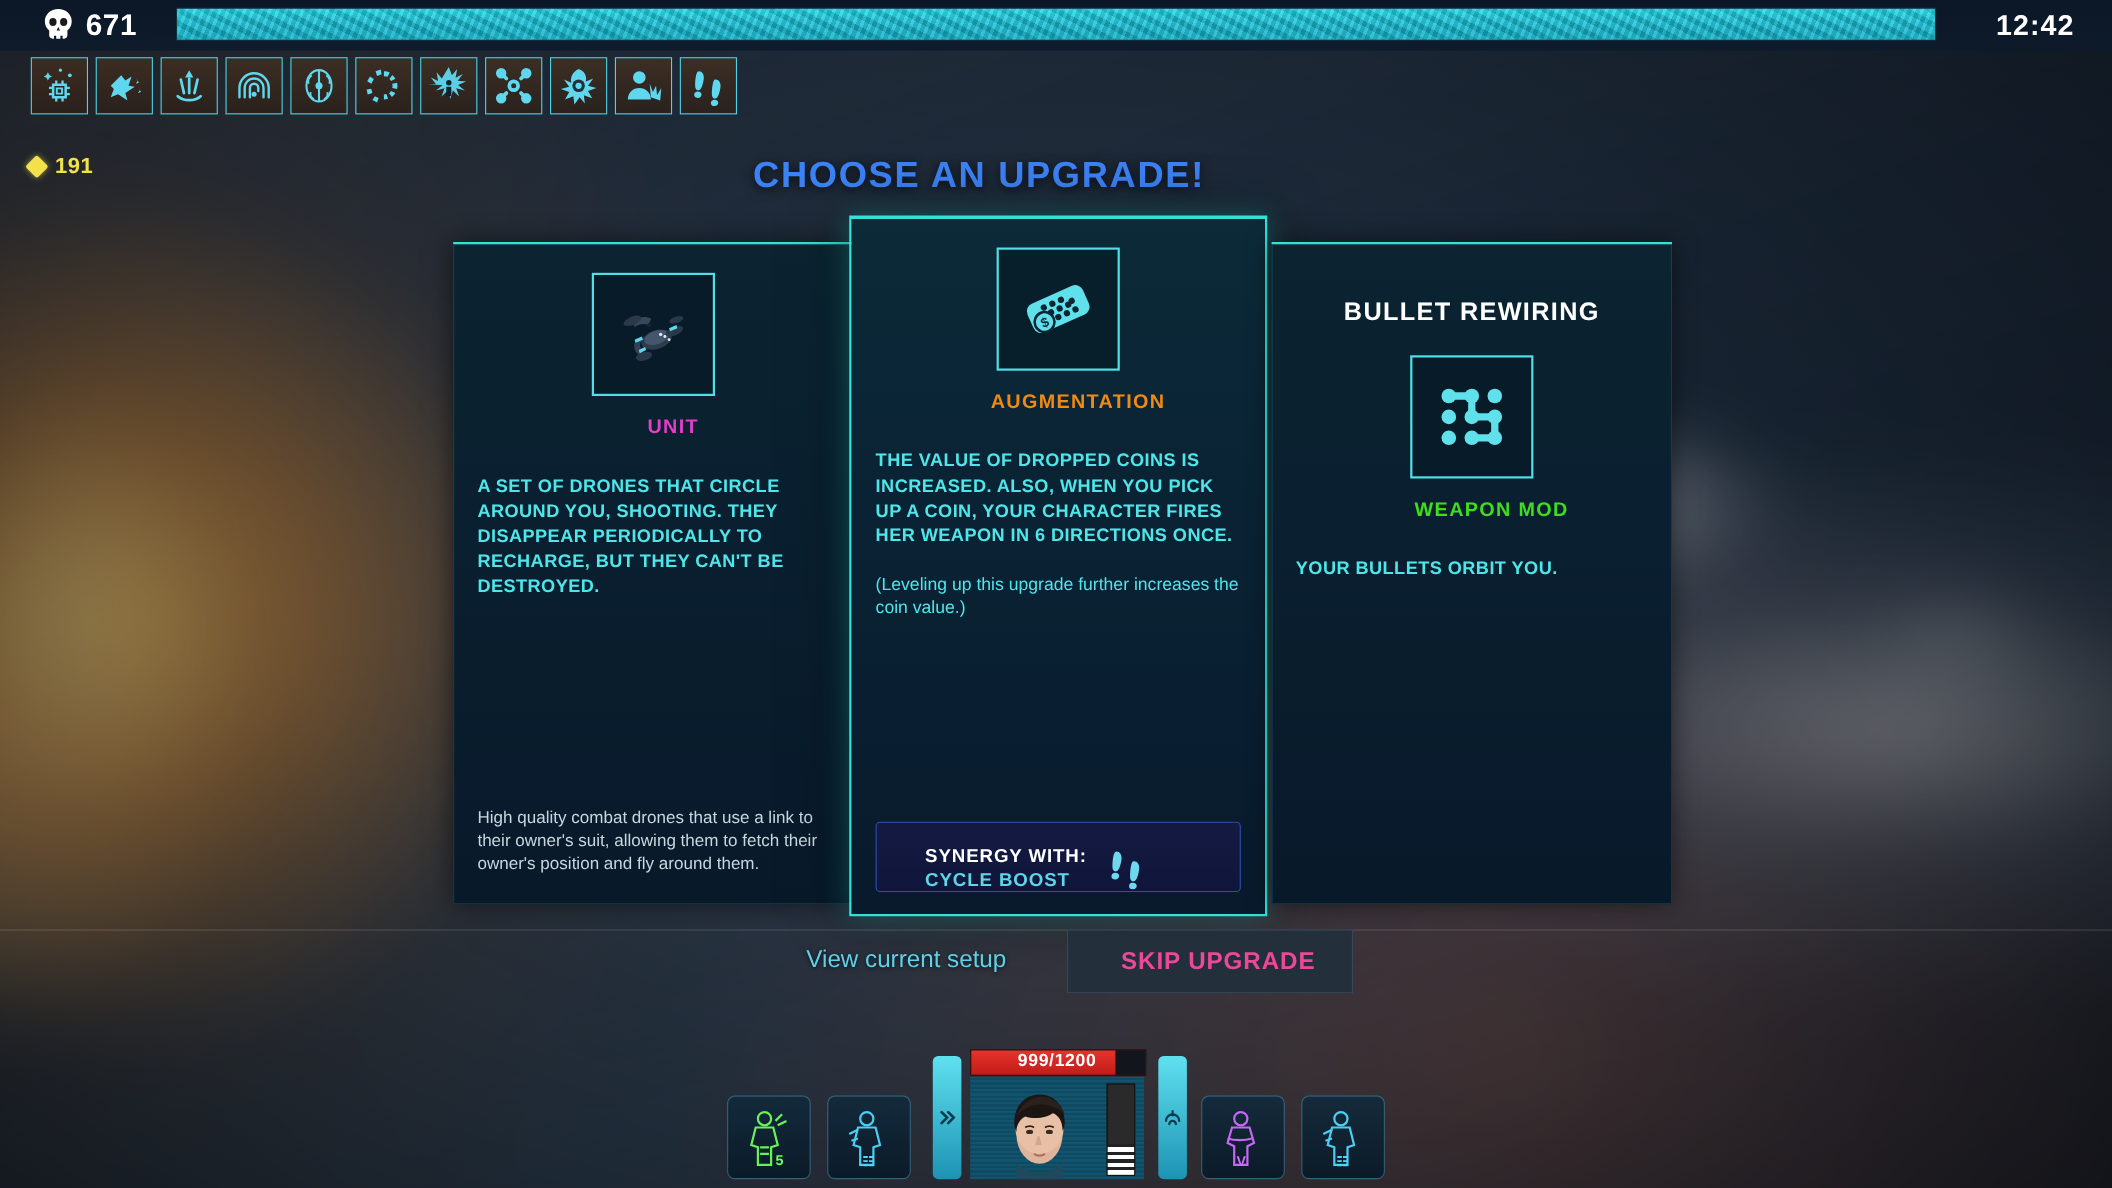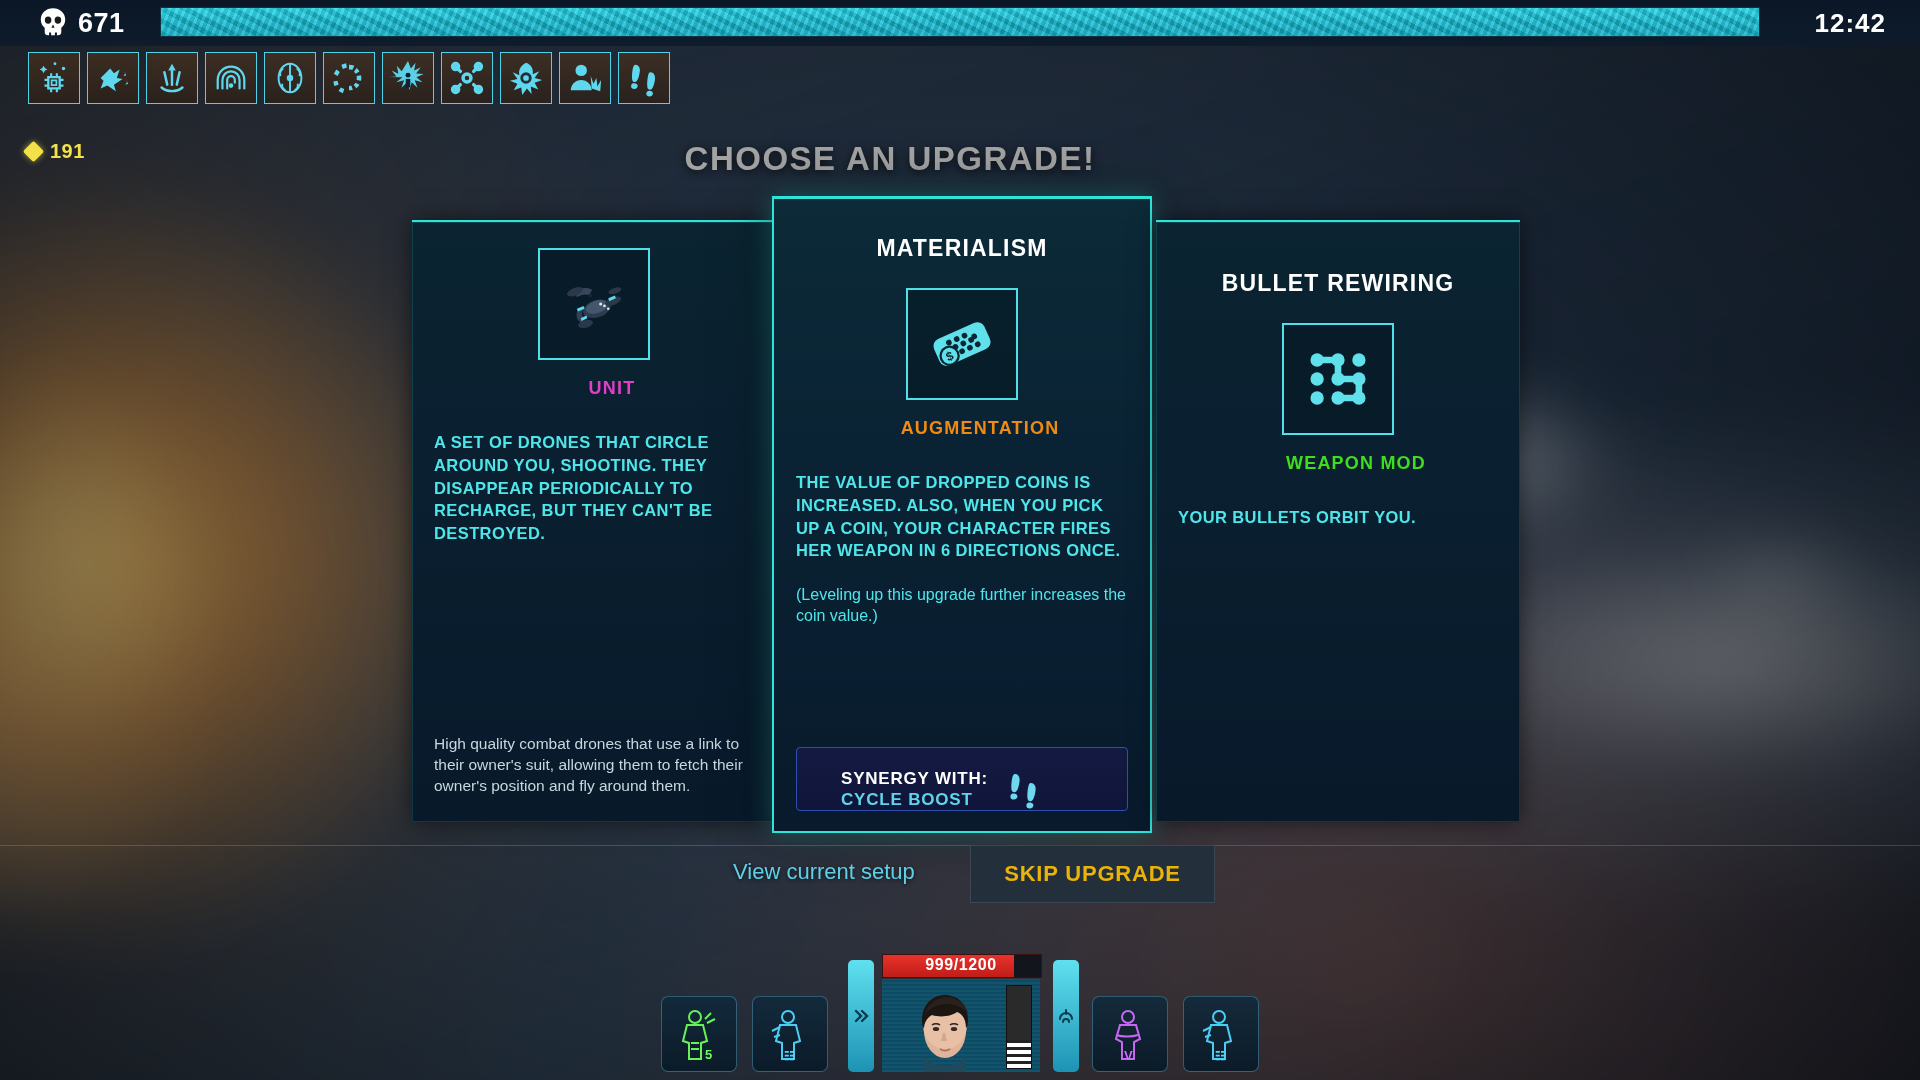--- a/index.html
+++ b/index.html
@@ -49,21 +49,21 @@
   .pslot svg{width:38px;height:38px;display:block;}
 
   
   #coins{position:absolute;left:26px;top:140px;display:flex;align-items:center;gap:9px;}
   #coins .gem{width:15px;height:15px;background:#f2e14a;transform:rotate(45deg);border-radius:2px;
     box-shadow:0 0 6px rgba(242,225,74,.6);}
   #coins .val{font-size:20px;font-weight:bold;color:#f2e14a;letter-spacing:.5px;}
 
   
   #title{position:absolute;left:0;top:140px;width:1780px;text-align:center;
-    font-size:33px;font-weight:bold;color:#a3a3a3;letter-spacing:1.5px;
+    font-size:33px;font-weight:bold;color:#3b82f6;letter-spacing:1.5px;
     text-shadow:0 2px 10px rgba(0,0,0,.75);}
 
   
   #cards{position:absolute;left:0;top:196px;width:1920px;height:640px;}
   .card{position:absolute;top:24px;width:364px;height:600px;
     background:linear-gradient(180deg,#0b2430 0%,#0a2030 35%,#08192a 100%);
     border-top:2px solid #2ee3d8;
     box-shadow:0 0 22px rgba(0,0,0,.55);}
   .card::after{content:"";position:absolute;inset:0;border:1px solid rgba(46,227,216,.16);pointer-events:none;}
   #card0{left:412px;}
@@ -91,21 +91,21 @@
   .synergy .stext .sw{font-size:17px;font-weight:bold;color:#fff;letter-spacing:.8px;line-height:1.25;}
   .synergy .stext .sn{font-size:17px;font-weight:bold;color:#5fd6e8;letter-spacing:.8px;line-height:1.25;}
   .synergy svg{width:40px;height:40px;}
 
   
   #actions{position:absolute;left:0;top:845px;width:1920px;height:60px;}
   #viewsetup{position:absolute;left:733px;top:14px;font-size:22px;color:#5fd0e8;
     text-shadow:0 1px 4px rgba(0,0,0,.7);cursor:pointer;}
   #skipbtn{position:absolute;left:970px;top:0;width:243px;height:56px;
     background:#23303c;border:1px solid #3a4856;display:flex;align-items:center;justify-content:center;
-    font-size:22px;font-weight:bold;color:#eab308;letter-spacing:.8px;cursor:pointer;}
+    font-size:22px;font-weight:bold;color:#ec4899;letter-spacing:.8px;cursor:pointer;padding-left:15px;}
   #divider{position:absolute;left:0;top:845px;width:1920px;height:1px;background:rgba(255,255,255,.16);}
 
   
   #hud{position:absolute;left:0;bottom:0;width:1920px;height:130px;}
   .wslot{position:absolute;bottom:8px;width:74px;height:74px;border-radius:7px;
     background:linear-gradient(180deg,rgba(18,42,60,.92),rgba(10,26,40,.95));
     border:1px solid rgba(90,170,200,.45);display:flex;align-items:center;justify-content:center;}
   .wslot svg{width:56px;height:58px;}
   #ws0{left:661px;} #ws1{left:752px;} #ws3{left:1092px;} #ws4{left:1183px;}
   .arrowbar{position:absolute;bottom:8px;width:26px;height:112px;border-radius:5px;
@@ -299,21 +299,20 @@
           <circle cx="36" cy="31" r="2" fill="#1b2633"></circle>
         </g>
       </svg>
     </div>
     <div class="rarity" style="color:#e23ec8">UNIT</div>
     <div class="desc">A SET OF DRONES THAT CIRCLE AROUND YOU, SHOOTING. THEY DISAPPEAR PERIODICALLY TO RECHARGE, BUT THEY CAN'T BE DESTROYED.</div>
     <div class="flavor">High quality combat drones that use a link to their owner's suit, allowing them to fetch their owner's position and fly around them.</div>
   </div>
 
   <div class="card" id="card1">
-    <div class="cardname">MATERIALISM</div>
     <div class="iconbox">
       <svg viewBox="0 0 80 80">
         <g transform="rotate(-24 40 40)">
           <rect x="11" y="25" width="58" height="30" rx="8" fill="#5fe0ea"></rect>
           <g fill="#0c2533">
             <circle cx="28" cy="33" r="3"></circle>
               <circle cx="37" cy="33" r="3"></circle>
               <circle cx="46" cy="33" r="3"></circle>
             <circle cx="32.5" cy="40" r="3"></circle>
               <circle cx="41.5" cy="40" r="3"></circle>

